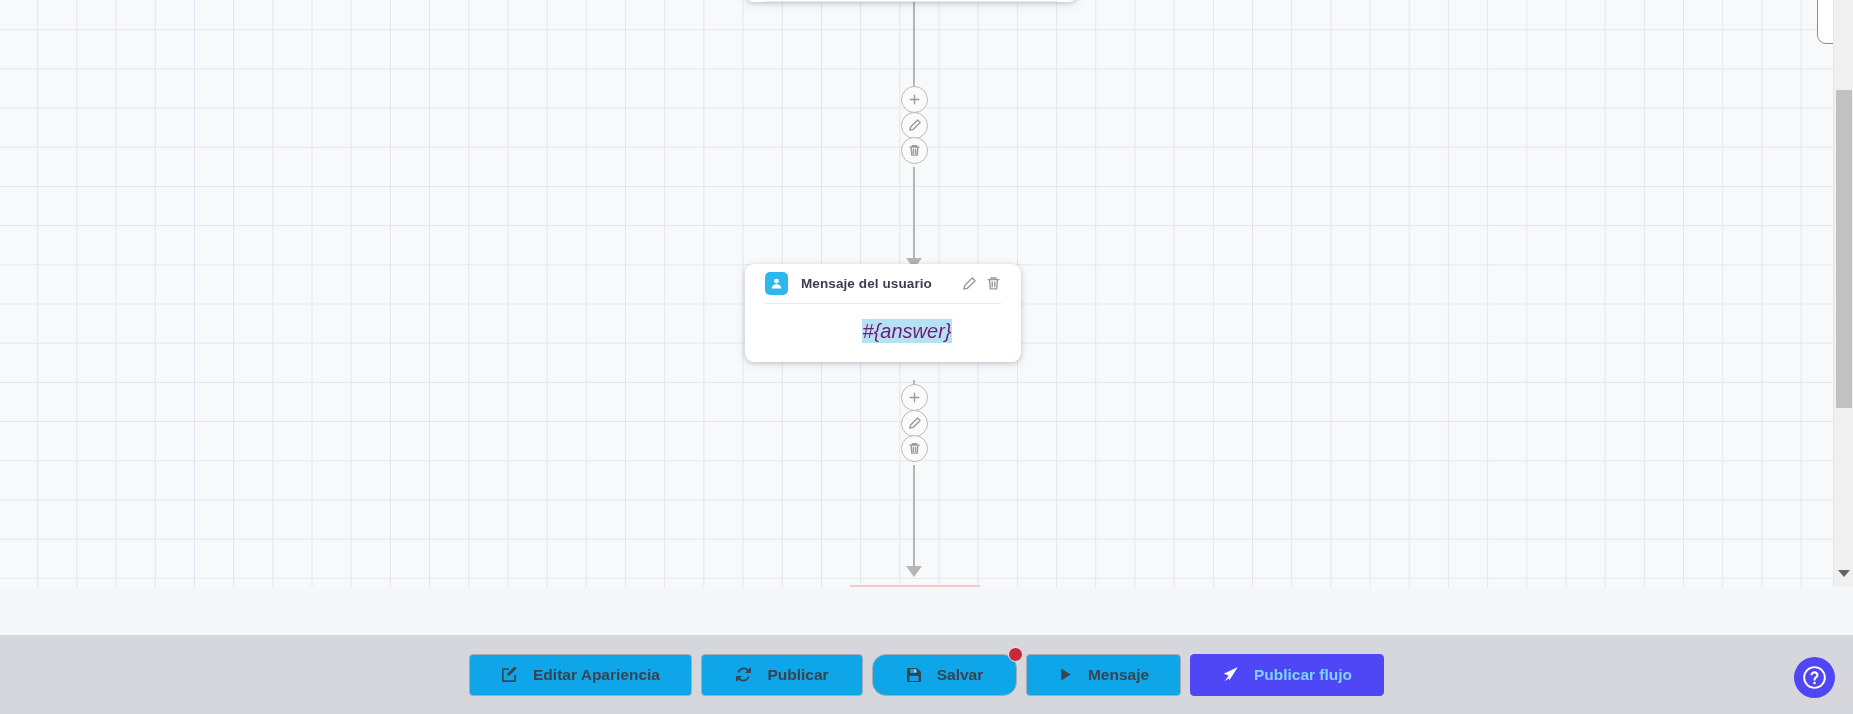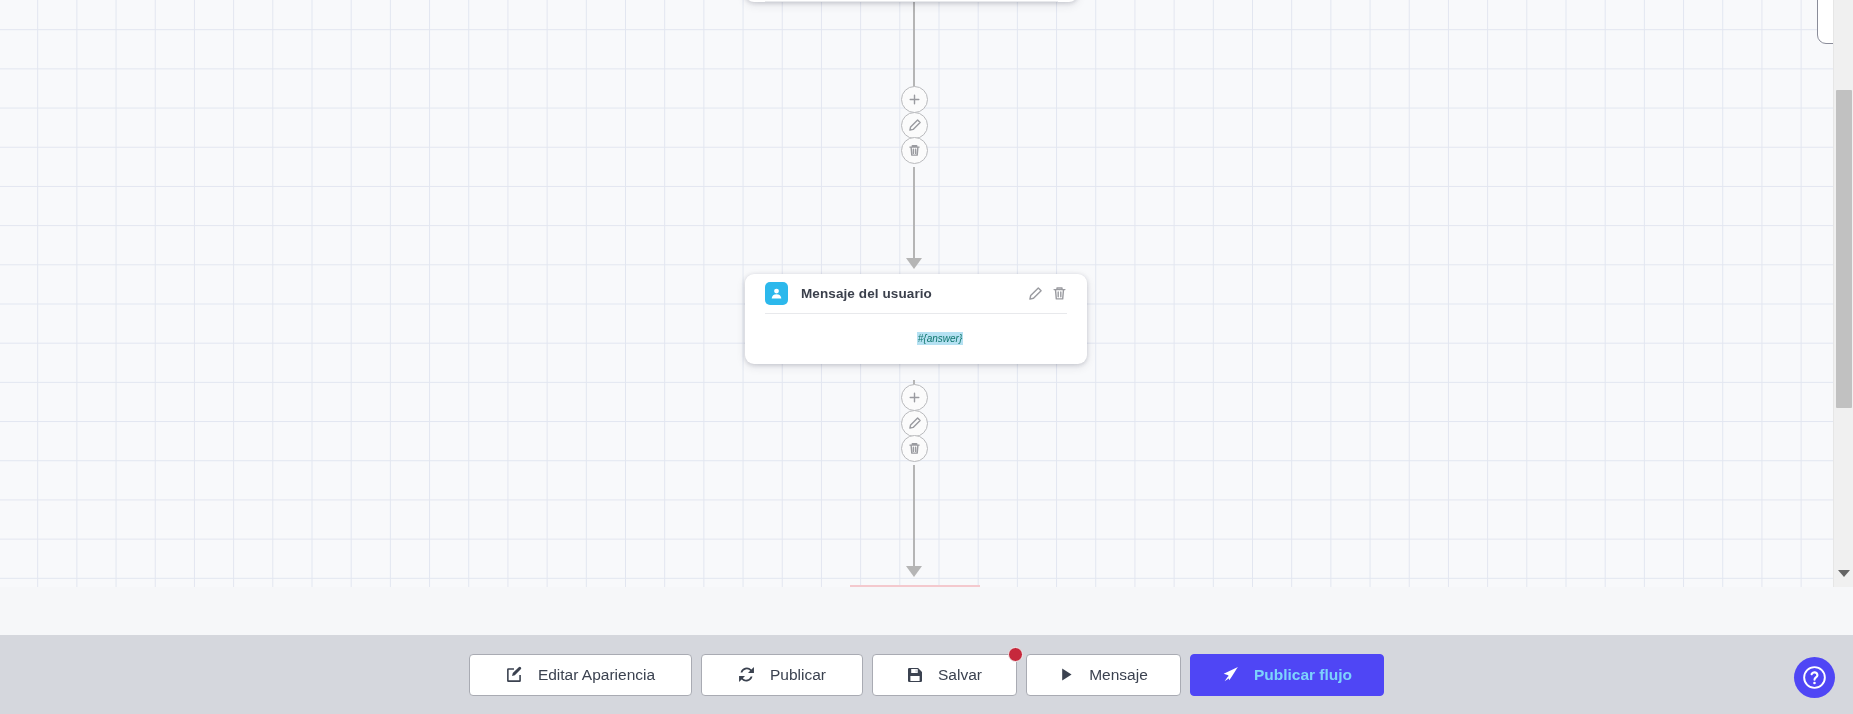--- a/index.html
+++ b/index.html
@@ -64,29 +64,29 @@
   .node-actions svg { display: block; fill: none; stroke: #9a9ba0; stroke-width: 1.4; }
   .node-body {
     padding: 13px 0 16px 0;
     font-size: 13px;
     color: #4a4f58;
   }
   .node-body.centered { text-align: center; padding-top: 16px; padding-bottom: 19px; }
   .var-token {
     background: #b5e1f2;
     font-style: italic;
-    font-size: 10px;
-    color: #0f766e;
+    font-size: 20px;
+    color: #701a75;
     padding: 1px 1px;
     margin-left: 48px;
   }
 
   
   #node-system { left: 745px; top: -38px; width: 333px; }
-  #node-user   { left: 745px; top: 274px; width: 342px; }
+  #node-user   { left: 745px; top: 264px; width: 276px; }
 
   
   .conn-line {
     position: absolute;
     width: 2px;
     background: #b5b5b5;
     left: 913px;
   }
   .arrowhead {
     position: absolute;
@@ -167,52 +167,53 @@
     display: flex;
     align-items: center;
     justify-content: center;
     gap: 9px;
   }
   .tb-btn {
     position: relative;
     height: 42px;
     min-width: 148px;
     padding: 0 22px;
-    background: #ffffff;
+    background: #0ea5e9;
     border: 1px solid #a9abb3;
     border-radius: 4px;
     display: flex;
     align-items: center;
     justify-content: center;
     gap: 15px;
     font-size: 15.5px;
     color: #3b4250;
     cursor: pointer;
     white-space: nowrap;
+    font-weight: bold;
   }
   .tb-btn.primary {
     background: #4f46f5;
     border-color: #4f46f5;
     color: #7dd3fc;
     font-weight: bold;
   }
   .tb-btn svg { display: block; flex: 0 0 auto; }
   .tb-btn .ic { fill: #3b4250; }
   .tb-btn.primary .ic { fill: #ffffff; }
   .tb-badge {
     position: absolute;
     top: -8px; right: -7px;
     width: 15px; height: 15px;
     border-radius: 50%;
     background: #c6283c;
     border: 1px solid #f0f0f0;
   }
   #btn-editar-apariencia { min-width: 223px; }
   #btn-recargar  { min-width: 162px; }
-  #btn-salvar    { min-width: 145px; }
+  #btn-salvar    { min-width: 145px; border-radius: 14px; }
   #btn-prueba    { min-width: 155px; }
   #btn-publicar  { min-width: 194px; }
   #btn-exportar  { min-width: 265px; }
 
   
   #help-button {
     position: absolute;
     right: 18px; bottom: 16px;
     width: 41px; height: 41px;
     border-radius: 50%;

